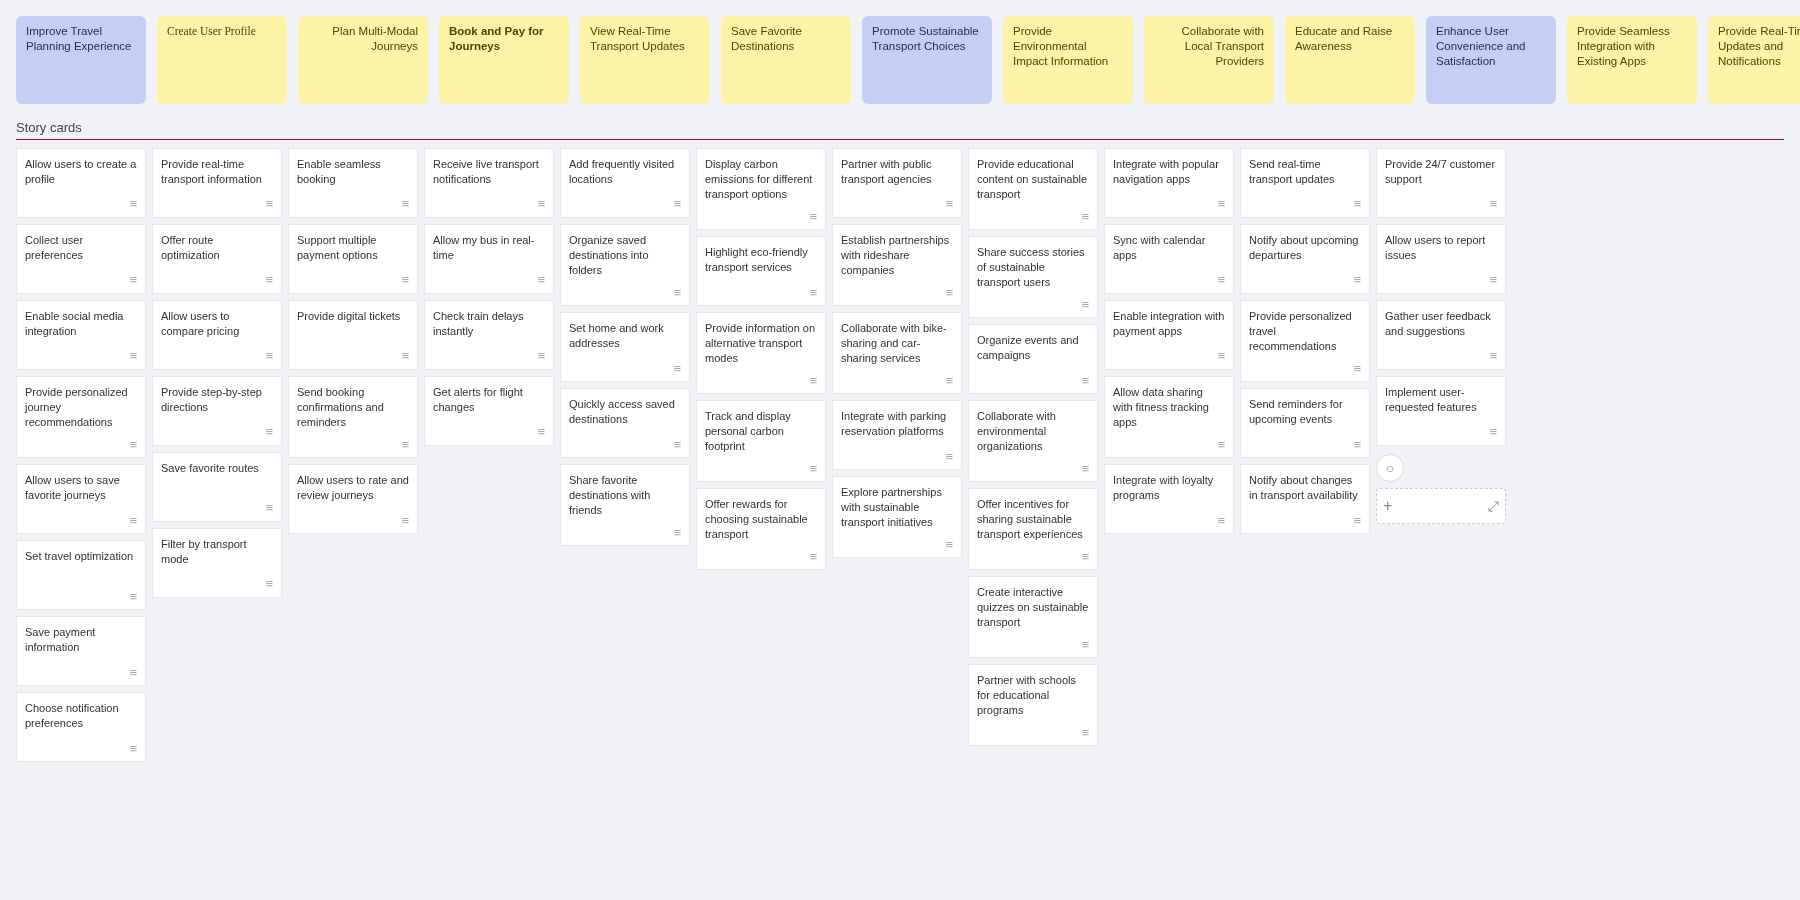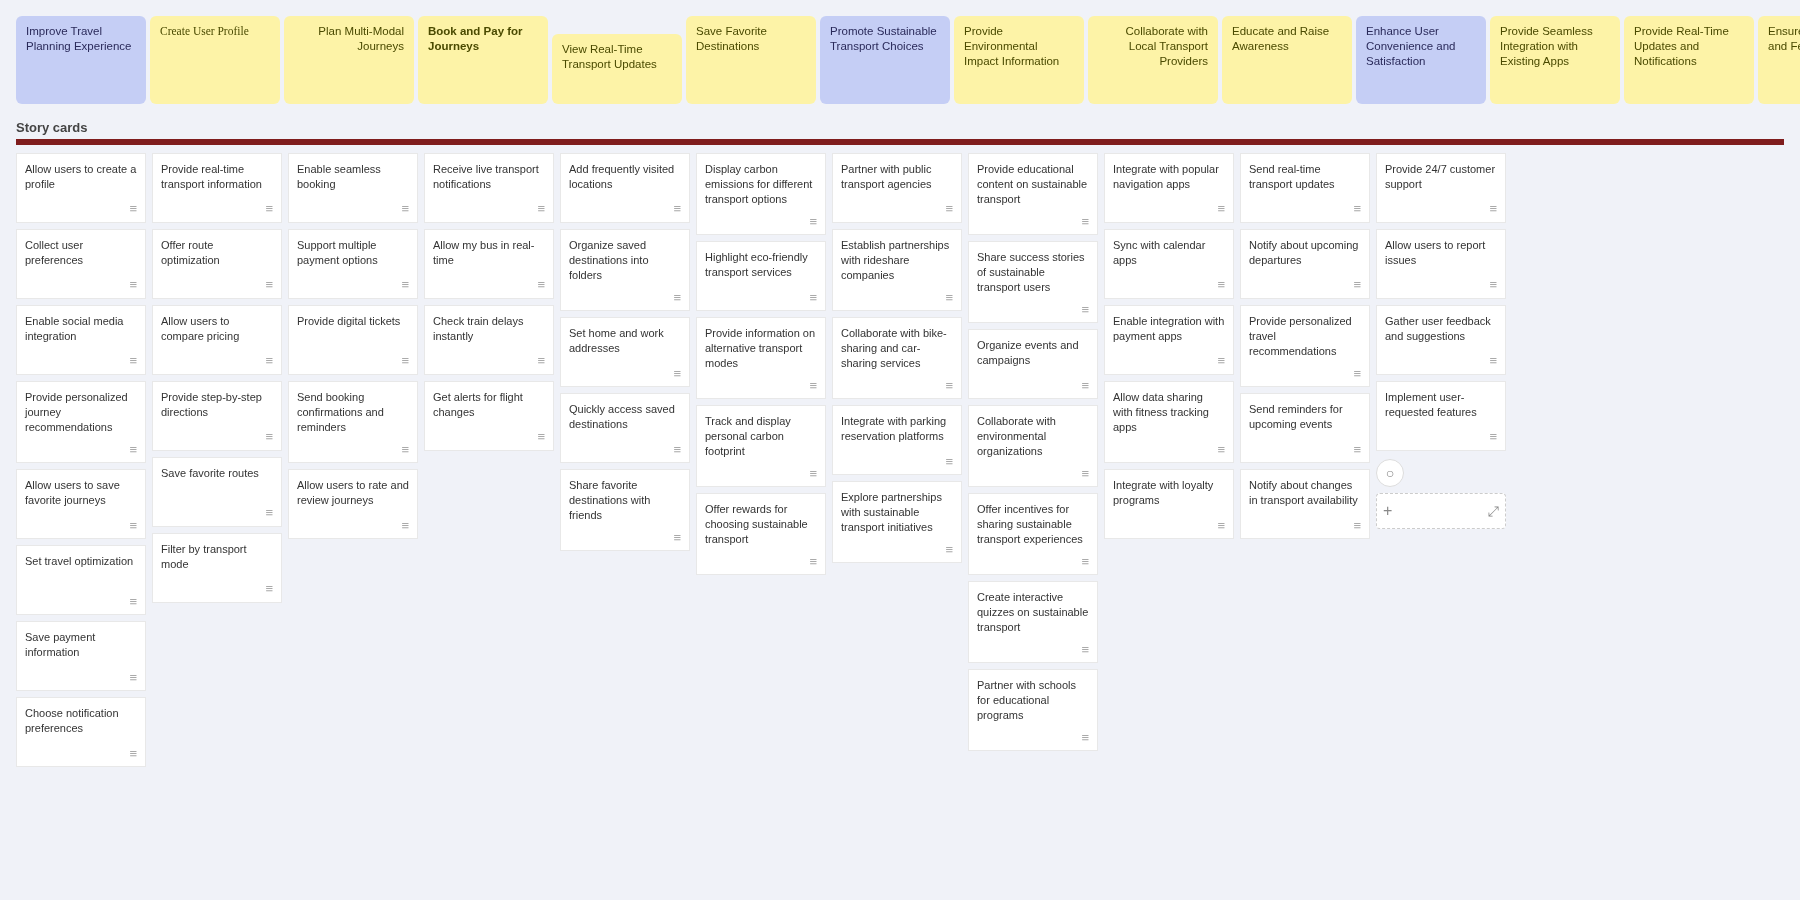--- a/index.html
+++ b/index.html
@@ -10,21 +10,21 @@
       color: #333;
       overflow-x: auto;
     }
     .board {
       padding: 16px;
       min-width: 1780px;
     }
     
     .epics-row {
       display: flex;
-      gap: 4px;
+      gap: 11px;
       margin-bottom: 8px;
     }
     .epic-card {
       border-radius: 6px;
       padding: 8px 10px;
       font-size: 11.5px;
       font-weight: 500;
       line-height: 1.3;
     }
     .epic-blue {
@@ -34,25 +34,25 @@
     .epic-yellow {
       background: #fdf3a7;
       color: #4a4a00;
     }
     
     .col-w { width: 130px; min-width: 130px; }
 
     
     .story-section-label {
       font-size: 13px;
-      font-weight: 700;
+      font-weight: 400;
       color: #444;
       margin: 16px 0 8px 0;
       padding-bottom: 4px;
-      border-bottom: 6px solid #7f1d1d;
+      border-bottom: 1px solid #7f1d1d;
     }
     .columns-row {
       display: flex;
       gap: 6px;
     }
     .column {
       width: 130px;
       min-width: 130px;
       display: flex;
       flex-direction: column;
@@ -114,21 +114,21 @@
 
   <div class="epics-row">
 
     <div class="epic-card epic-blue col-w" style="min-height:88px;">
       Improve Travel Planning Experience
     </div>
 
     <div class="epic-card epic-yellow col-w" style="min-height:60px;font-family:Liberation Serif, serif;">Create User Profile</div>
     <div class="epic-card epic-yellow col-w" style="min-height:60px;text-align:right;">Plan Multi-Modal Journeys</div>
     <div class="epic-card epic-yellow col-w" style="min-height:60px;font-weight:bold;">Book and Pay for Journeys</div>
-    <div class="epic-card epic-yellow col-w" style="min-height:60px;margin-top:18px;">View Real-Time Transport Updates</div>
+    <div class="epic-card epic-yellow col-w" style="min-height:60px;">View Real-Time Transport Updates</div>
     <div class="epic-card epic-yellow col-w" style="min-height:60px;">Save Favorite Destinations</div>
 
     <div class="epic-card epic-blue col-w" style="min-height:88px;">Promote Sustainable Transport Choices</div>
 
     <div class="epic-card epic-yellow col-w" style="min-height:60px;">Provide Environmental Impact Information</div>
     <div class="epic-card epic-yellow col-w" style="min-height:60px;text-align:right;">Collaborate with Local Transport Providers</div>
 
     <div class="epic-card epic-yellow col-w" style="min-height:60px;">Educate and Raise Awareness</div>
 
     <div class="epic-card epic-blue col-w" style="min-height:88px;">Enhance User Convenience and Satisfaction</div>

